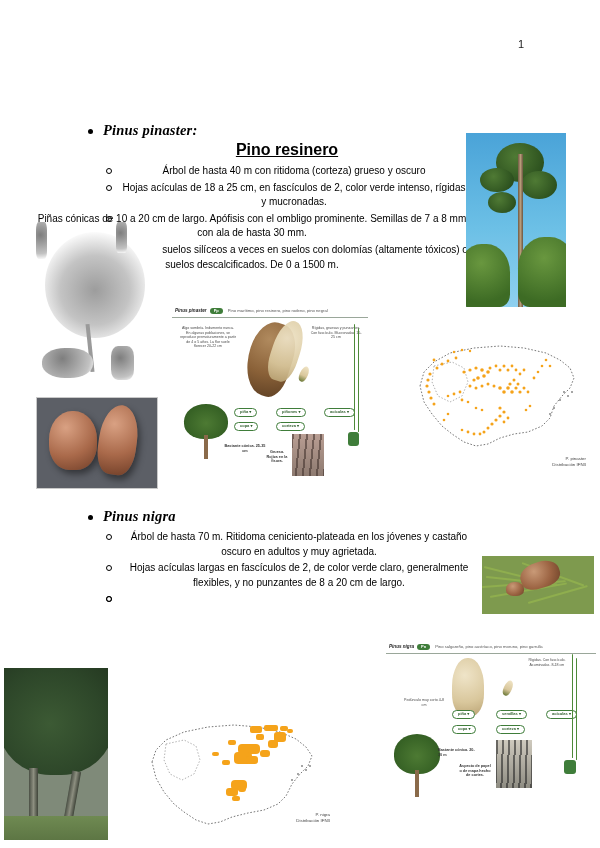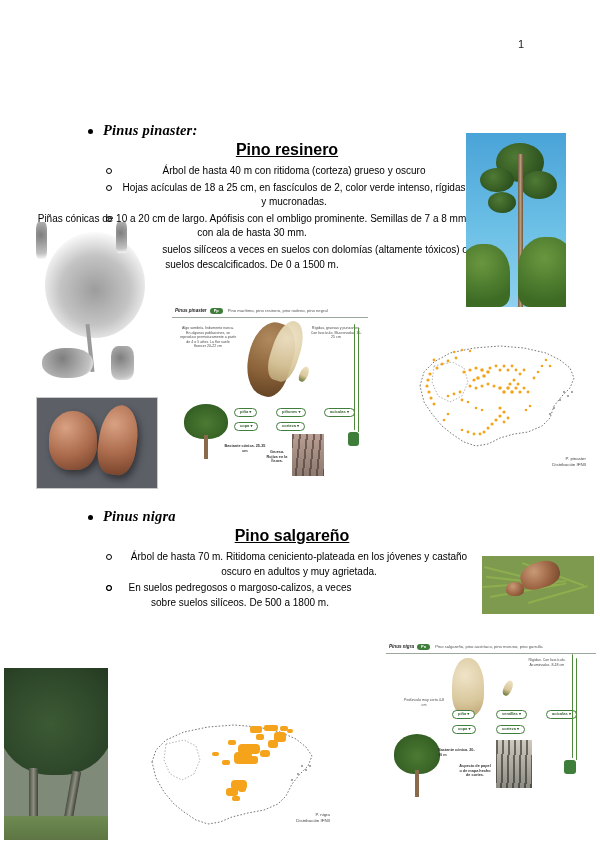--- a/index.html
+++ b/index.html
@@ -389,25 +389,25 @@
       <span>P. pinaster</span><br>
       <span>Distribución IFN3</span>
     </div>
   </div>
 
   <div class="sec" style="left:88px;top:508px;width:390px;">
     <div class="bullet-row">
       <div class="dot"></div>
       <div class="sp-name">Pinus nigra</div>
     </div>
-    <span class="common-name">Pino salgareño</span>
     <ul class="sub">
       <li><span class="ocirc"></span><span>Árbol de hasta 70 m. Ritidoma ceniciento-plateada en los jóvenes y castaño oscuro en adultos y muy agrietada.</span></li>
+      <li><span class="ocirc"></span><span>Hojas acículas largas en fascículos de 2, de color verde claro, generalmente flexibles, y no punzantes de 8 a 20 cm de largo.</span></li>
       <li><span class="ocirc"></span></li>
-      <li style="width:240px;"><span class="ocirc"></span><span>En suelos pedregosos o margoso-calizos, a veces sobre suelos silíceos. De 500 a 1800 m.</span></li>
+      <li style="width:240px;"><span class="ocirc"></span></li>
     </ul>
   </div>
 
   <div class="imgbox photo-branch" style="left:482px;top:556px;width:112px;height:58px;">
     <div class="needle" style="left:2px;top:10px;width:60px;transform:rotate(14deg);"></div>
     <div class="needle" style="left:4px;top:20px;width:72px;transform:rotate(6deg);"></div>
     <div class="needle" style="left:0px;top:30px;width:84px;transform:rotate(-4deg);"></div>
     <div class="needle" style="left:8px;top:40px;width:78px;transform:rotate(-10deg);"></div>
     <div class="needle" style="left:40px;top:6px;width:66px;transform:rotate(20deg);"></div>
     <div class="needle" style="left:46px;top:46px;width:62px;transform:rotate(-16deg);"></div>

